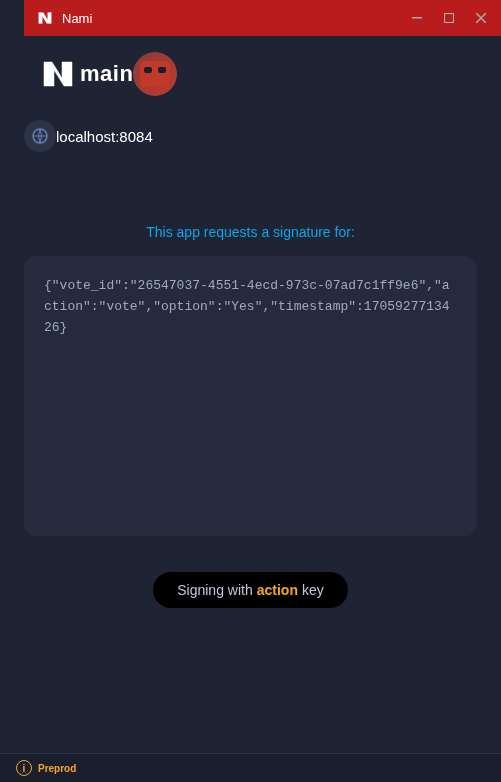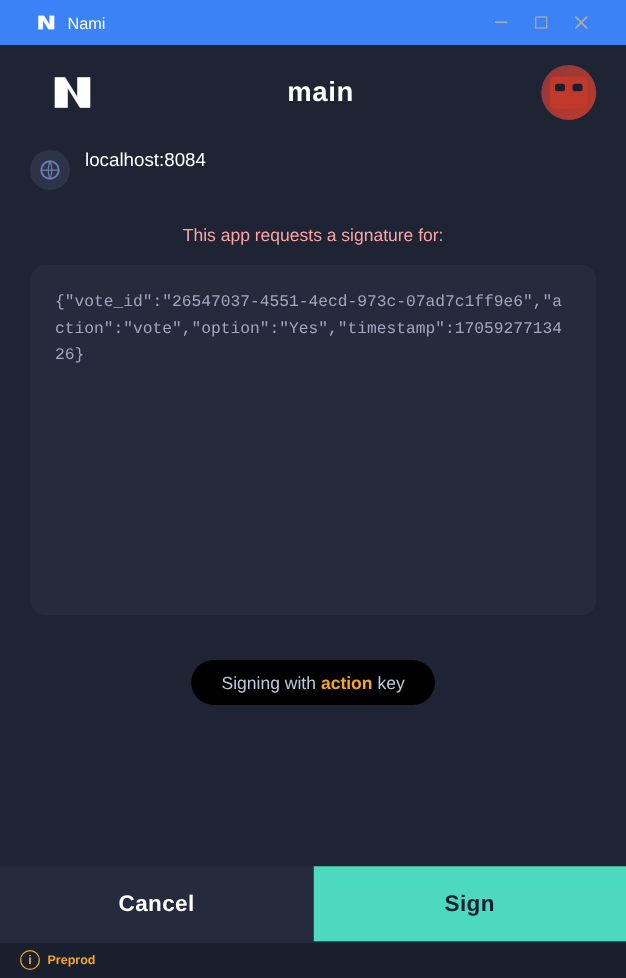--- a/index.html
+++ b/index.html
@@ -16,24 +16,25 @@
       color: #ffffff;
       overflow: hidden;
       position: relative;
     }
 
     
     .title-bar {
       display: flex;
       align-items: center;
       justify-content: space-between;
-      padding: 0 28px;
+      padding: 0 12px;
       height: 36px;
-      background-color: #3b82f6;
+      background-color: #b91c1c;
       user-select: none;
+      margin-left: 24px;
     }
 
     .title-bar-app-name {
       display: flex;
       align-items: center;
       gap: 8px;
       font-size: 13px;
       color: #ffffff;
     }
 
@@ -57,21 +58,20 @@
       cursor: pointer;
       color: #aaaaaa;
       font-size: 14px;
       line-height: 1;
     }
 
     
     .header {
       display: flex;
       align-items: center;
-      justify-content: space-between;
       padding: 16px 24px;
       background-color: #1e2433;
       margin-left: 12px;
     }
 
     .logo-icon {
       width: 44px;
       height: 44px;
       display: flex;
       align-items: center;
@@ -123,21 +123,21 @@
       width: 8px;
       height: 6px;
       background: #1a1f2e;
       border-radius: 2px;
       box-shadow: 14px 0 0 #1a1f2e;
     }
 
     
     .origin-row {
       display: flex;
-      gap: 12px;
+      align-items: center;
       padding: 8px 24px;
       margin-bottom: 4px;
     }
 
     .origin-icon {
       width: 32px;
       height: 32px;
       border-radius: 50%;
       background: #2d3448;
       display: flex;
@@ -154,22 +154,23 @@
 
     
     .main-content {
       padding: 16px 24px;
       flex: 1;
     }
 
     .request-label {
       text-align: center;
       font-size: 14px;
-      color: #fca5a5;
+      color: #0ea5e9;
       margin-bottom: 16px;
+      margin-top: 44px;
     }
 
     .signature-box {
       background: #252b3d;
       border-radius: 12px;
       padding: 20px;
       min-height: 280px;
       margin-bottom: 20px;
     }
 
@@ -337,23 +338,19 @@
 
 <div class="signing-badge">
   <div class="signing-pill">
     <span>Signing with </span>
       <span class="signing-highlight">action</span>
       <span> key</span>
   </div>
 </div>
 
 <div class="bottom-bar">
-  <div class="button-row">
-    <button class="cancel-btn">Cancel</button>
-    <button class="sign-btn">Sign</button>
-  </div>
   <div class="preprod-bar">
     <div class="preprod-info-icon">
       <span>i</span>
     </div>
     <span class="preprod-label">Preprod</span>
   </div>
 </div>
 
 </body></html>

